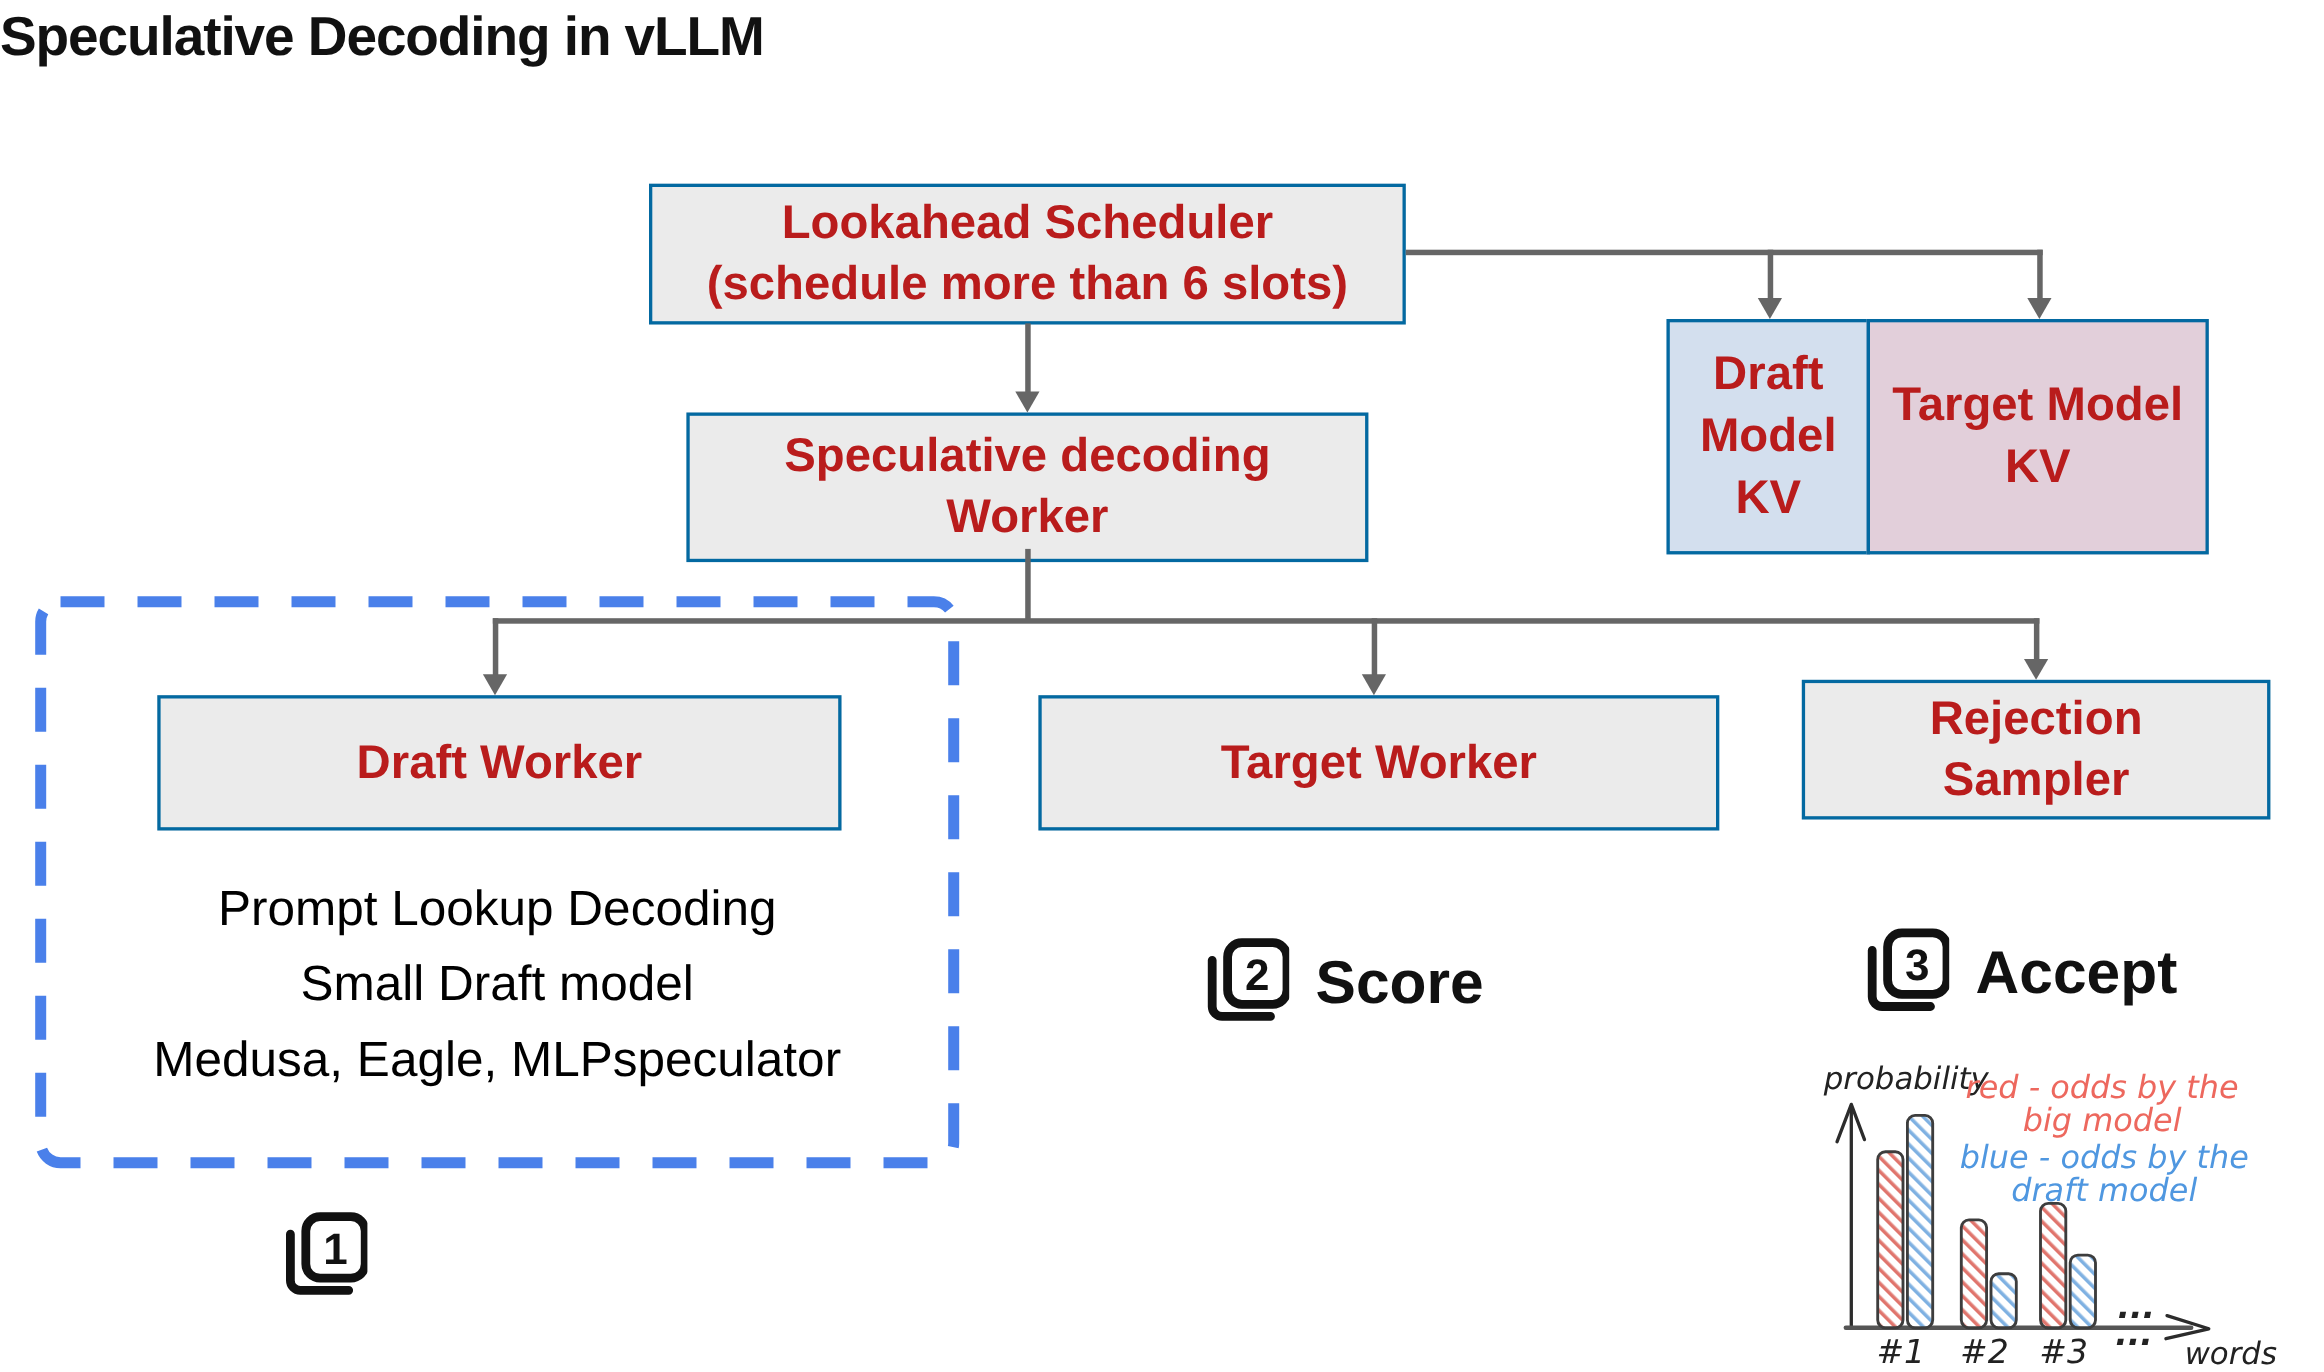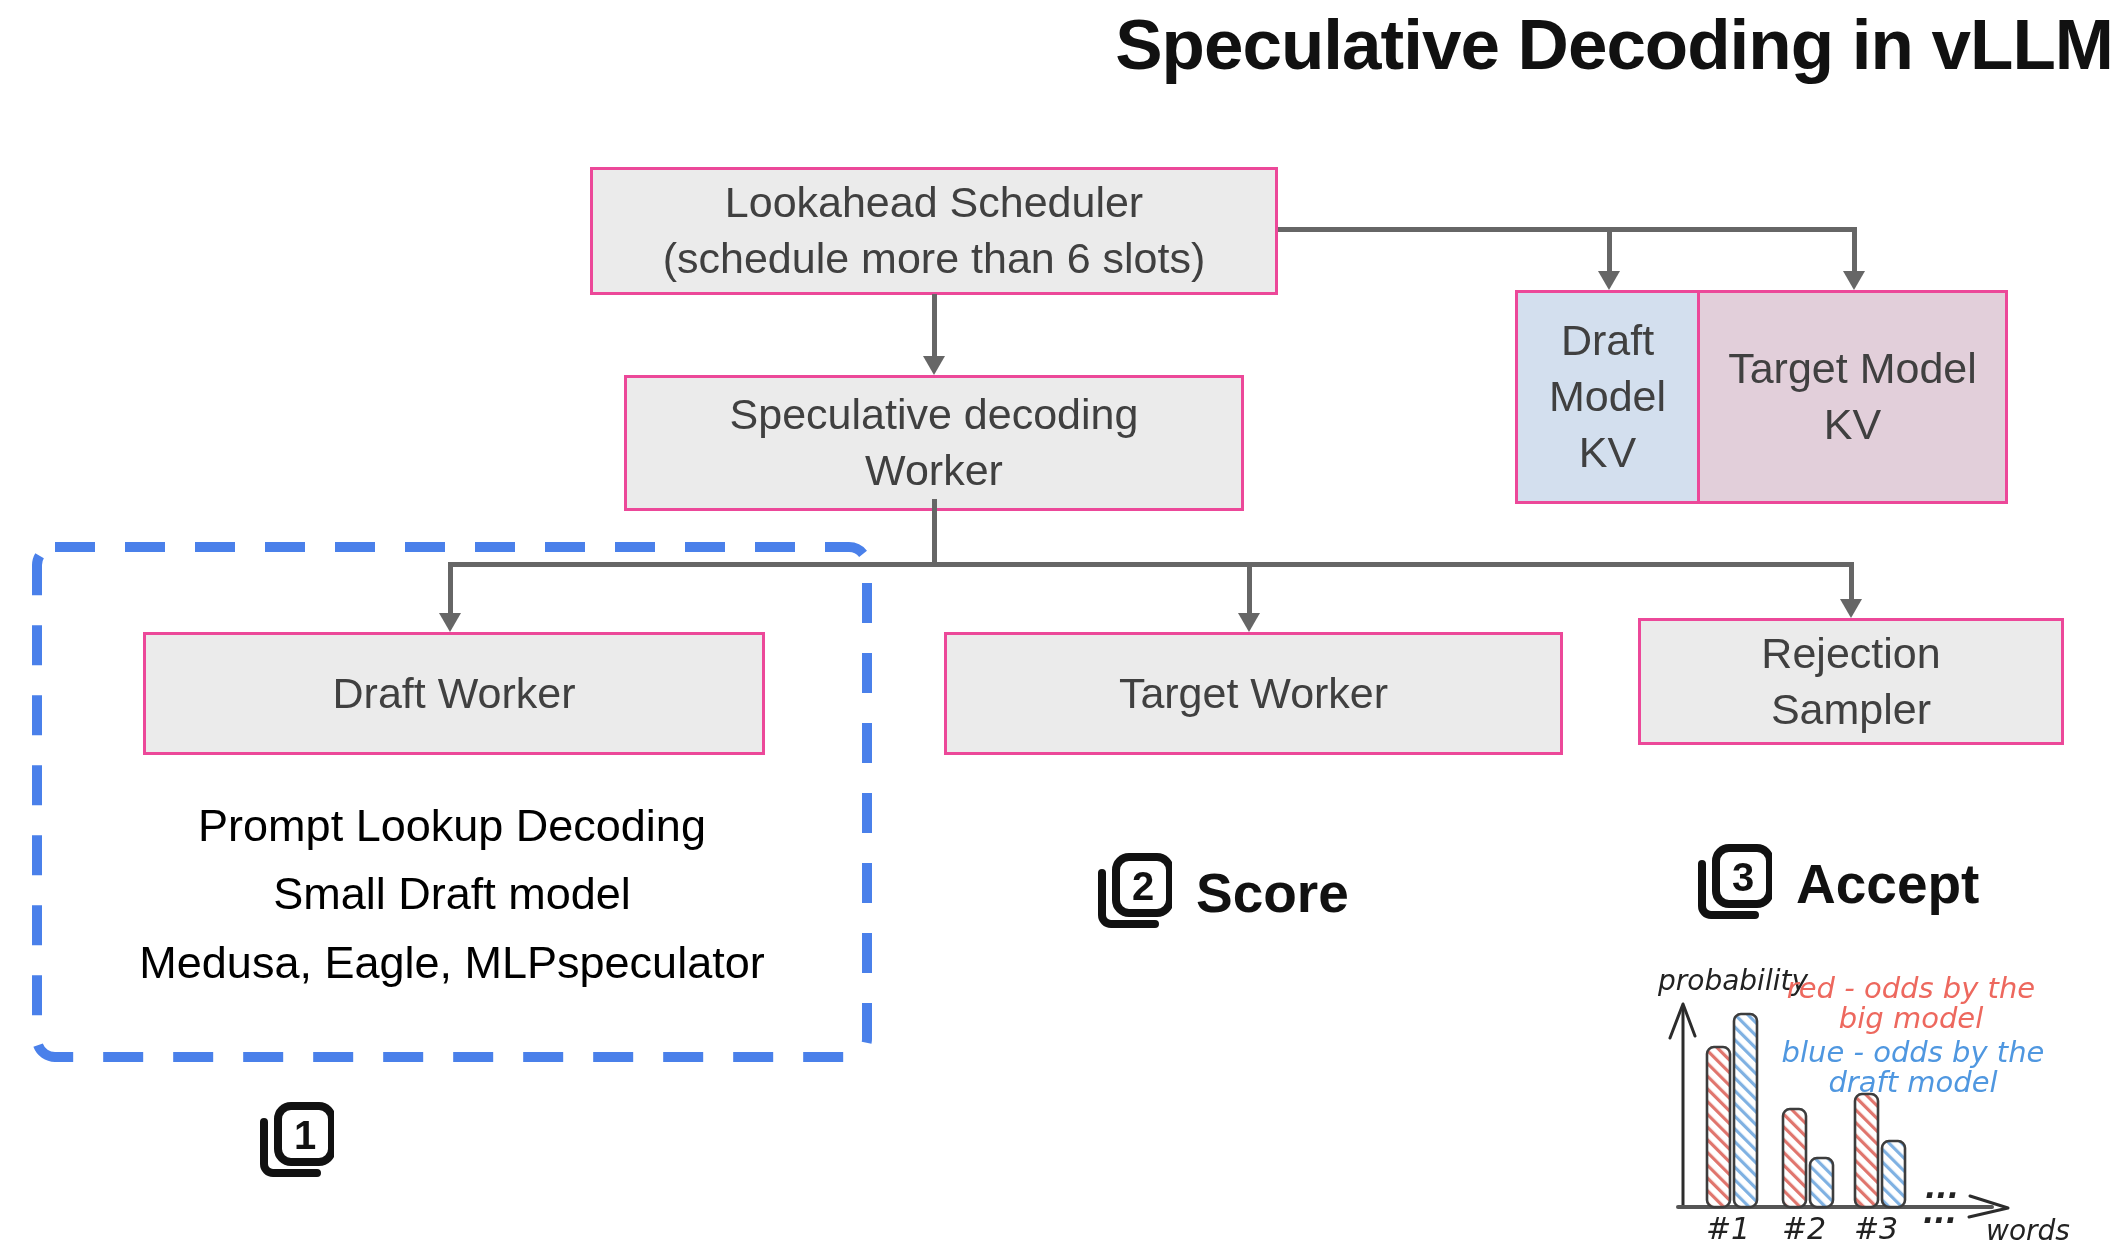--- a/index.html
+++ b/index.html
@@ -1,27 +1,27 @@
 <!DOCTYPE html>
 <html><head>
 <meta charset="utf-8">
 <style>
   html,body{margin:0;padding:0;background:#fff;}
   .canvas{
     position:relative;width:2113px;height:1247px;background:#ffffff;overflow:hidden;
     font-family:"Liberation Sans",sans-serif;color:#111;
   }
   .title{
-    position:absolute;top:4px;left:0;width:100%;text-align:right;
-    font-size:71px;font-weight:600;letter-spacing:-1px;color:#111;
+    position:absolute;top:4px;left:0;width:100%;text-align:left;
+    font-size:50px;font-weight:600;letter-spacing:-1px;color:#111;
   }
   .node{
-    position:absolute;box-sizing:border-box;background:#ebebeb;border:3px solid #ec4899;
+    position:absolute;box-sizing:border-box;background:#ebebeb;border:3px solid #0369a1;
     display:flex;flex-direction:column;align-items:center;justify-content:center;
-    text-align:center;font-size:43px;line-height:1.3;color:#404040;
+    text-align:center;font-size:43px;line-height:1.3;color:#b91c1c;font-weight:bold;
   }
   .kv-draft{background:#d3dfee;}
   .kv-target{background:#e2cfda;}
   .h-line,.v-line{position:absolute;background:#666;}
   .h-line{height:5px;}
   .v-line{width:5px;}
   .arrow-down{
     position:absolute;width:0;height:0;
     border-left:11px solid transparent;border-right:11px solid transparent;
     border-top:19px solid #666;

